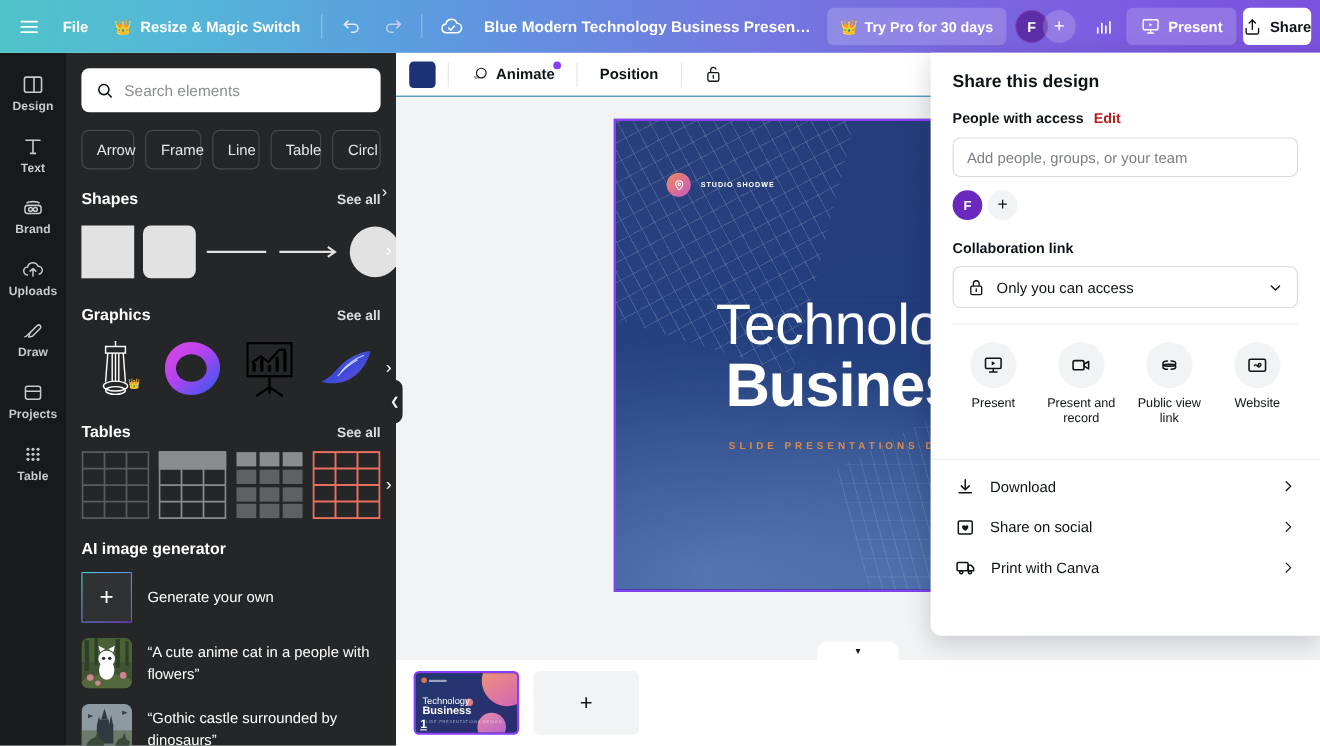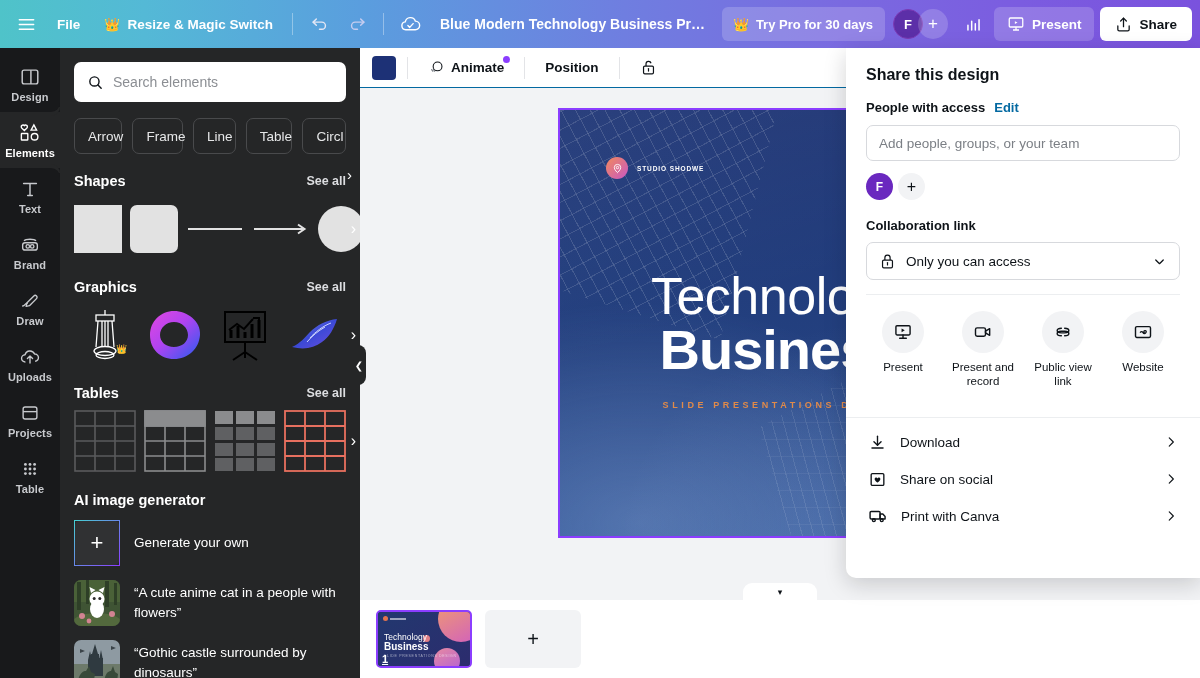--- a/index.html
+++ b/index.html
@@ -47,21 +47,21 @@
     color: #fff; font-size: 17px; display: flex; align-items: center; justify-content: center;
     margin-left: -5px; cursor: pointer;
   }
   .present-btn {
     background: rgba(255,255,255,.18); border-radius: 6px; height: 34px;
     display: flex; align-items: center; gap: 7px; padding: 0 13px;
     color: #fff; font-size: 13.5px; font-weight: 700; cursor: pointer;
   }
   .share-btn {
     background: #fff; border-radius: 6px; height: 34px;
-    display: flex; align-items: center; gap: 7px; padding: 0 15px;
+    display: flex; align-items: center; gap: 7px; padding: 0 0;
     color: #0e1318; font-size: 13.5px; font-weight: 700; cursor: pointer; margin-left: 4px;
   }
   .crown { font-size: 13px; }
 
   
   .rail {
     position: absolute; top: 48px; left: 0; width: 60px; height: 630px;
     background: #18191b; display: flex; flex-direction: column;
     align-items: center; padding-top: 8px; z-index: 20;
   }
@@ -255,21 +255,21 @@
   .share-panel {
     position: absolute; top: 48px; left: 846px; width: 354px; height: 530px;
     background: #fff; border-radius: 0 0 0 10px;
     box-shadow: 0 6px 22px rgba(14,19,24,.18); z-index: 60;
     padding: 0; overflow: hidden;
   }
   .sp-pad { padding: 18px 20px 0 20px; }
   .sp-title { font-size: 16px; font-weight: 700; color: #0e1318; margin-bottom: 16px; }
   .sp-sub { display: flex; align-items: center; gap: 9px; margin-bottom: 10px; }
   .sp-sub-t { font-size: 13px; font-weight: 700; color: #0e1318; }
-  .sp-edit { font-size: 13px; font-weight: 700; color: #0369a1; cursor: pointer; }
+  .sp-edit { font-size: 13px; font-weight: 700; color: #b91c1c; cursor: pointer; }
   .sp-input {
     height: 36px; border: 1px solid #d7d9dd; border-radius: 7px;
     display: flex; align-items: center; padding: 0 12px; cursor: text;
   }
   .sp-input-ph { color: #7b7f85; font-size: 13.5px; }
   .sp-people { display: flex; align-items: center; gap: 5px; margin-top: 12px; }
   .sp-av {
     width: 27px; height: 27px; border-radius: 50%; background: #6a28bf; color: #fff;
     font-size: 12px; font-weight: 700; display: flex; align-items: center; justify-content: center;
     cursor: pointer;
@@ -376,57 +376,48 @@
   </div>
 
   <div class="rail">
     <div class="rail-item">
       <svg width="22" height="22" viewBox="0 0 24 24" fill="none" stroke="currentColor" stroke-width="1.6">
         <rect x="3.5" y="4.5" width="17" height="15" rx="2"></rect>
           <path d="M13 4.5v15"></path>
       </svg>
       <span class="rail-label">Design</span>
     </div>
-    <div class="rail-item active">
-      <svg width="24" height="22" viewBox="0 0 26 24" fill="none" stroke="currentColor" stroke-width="1.5">
-        <path d="M4.2 6.9c-1-1-1-2.4 0-3.2.9-.8 2-.5 2.6.3.6-.8 1.7-1.1 2.6-.3 1 .8 1 2.2 0 3.2L6.8 9.3z"></path>
-        <path d="M17.2 3.2l3 5.6h-6z"></path>
-        <rect x="3.6" y="12.6" width="7" height="7" rx=".6"></rect>
-        <circle cx="18" cy="16.1" r="3.6"></circle>
-      </svg>
-      <span class="rail-label">Elements</span>
-    </div>
     <div class="rail-item">
       <svg width="22" height="22" viewBox="0 0 24 24" fill="none" stroke="currentColor" stroke-width="1.6" stroke-linecap="round">
         <path d="M5 6h14M12 6v13M9.5 19h5"></path>
       </svg>
       <span class="rail-label">Text</span>
     </div>
     <div class="rail-item">
       <svg width="22" height="22" viewBox="0 0 24 24" fill="none" stroke="currentColor" stroke-width="1.5">
         <path d="M5.5 7.5c2-2.3 11-2.3 13 0"></path>
         <rect x="4" y="9.5" width="16" height="8" rx="2.6"></rect>
         <circle cx="9.6" cy="13.5" r="1.9"></circle>
           <circle cx="14.4" cy="13.5" r="1.9"></circle>
       </svg>
       <span class="rail-label">Brand</span>
     </div>
     <div class="rail-item">
+      <svg width="22" height="22" viewBox="0 0 24 24" fill="none" stroke="currentColor" stroke-width="1.5" stroke-linejoin="round">
+        <path d="M7 17.5a4 4 0 01-.4-8A5.5 5.5 0 0117 8.8a3.9 3.9 0 01.6 7.8"></path>
+        <path d="M12 18.5v-7M9.2 13.6L12 11l2.8 2.6" stroke-linecap="round"></path>
+      </svg>
+      <span class="rail-label">Uploads</span>
+    </div>
+    <div class="rail-item">
       <svg width="22" height="22" viewBox="0 0 24 24" fill="none" stroke="currentColor" stroke-width="1.5" stroke-linejoin="round" stroke-linecap="round">
         <path d="M4 17.5c2.8 0 2.2-3 5-3"></path>
         <path d="M8.5 14.2l7.7-7.7a2 2 0 012.9 2.9l-7.7 7.7-3.6.7z"></path>
       </svg>
       <span class="rail-label">Draw</span>
-    </div>
-    <div class="rail-item">
-      <svg width="22" height="22" viewBox="0 0 24 24" fill="none" stroke="currentColor" stroke-width="1.5" stroke-linejoin="round">
-        <path d="M7 17.5a4 4 0 01-.4-8A5.5 5.5 0 0117 8.8a3.9 3.9 0 01.6 7.8"></path>
-        <path d="M12 18.5v-7M9.2 13.6L12 11l2.8 2.6" stroke-linecap="round"></path>
-      </svg>
-      <span class="rail-label">Uploads</span>
     </div>
     <div class="rail-item">
       <svg width="22" height="22" viewBox="0 0 24 24" fill="none" stroke="currentColor" stroke-width="1.5">
         <rect x="4.5" y="5.5" width="15" height="13" rx="2.2"></rect>
           <path d="M4.5 10.5h15"></path>
       </svg>
       <span class="rail-label">Projects</span>
     </div>
     <div class="rail-item">
       <svg width="22" height="22" viewBox="0 0 24 24" fill="currentColor">

